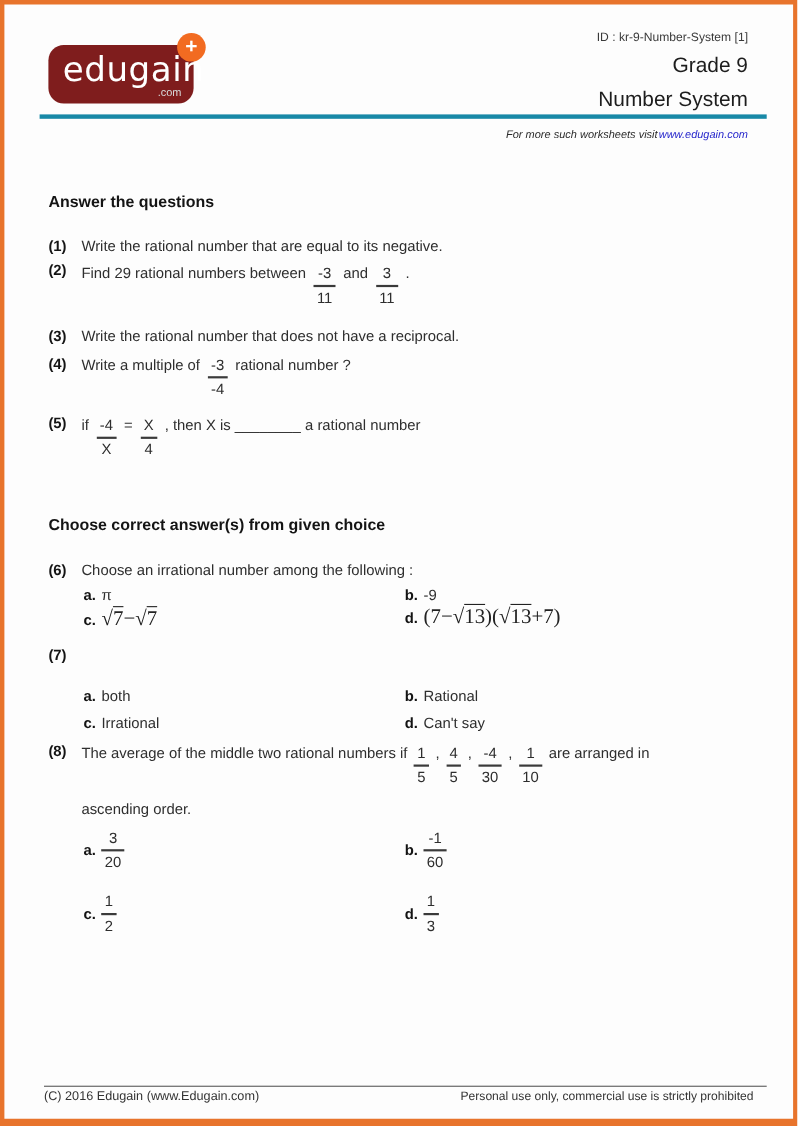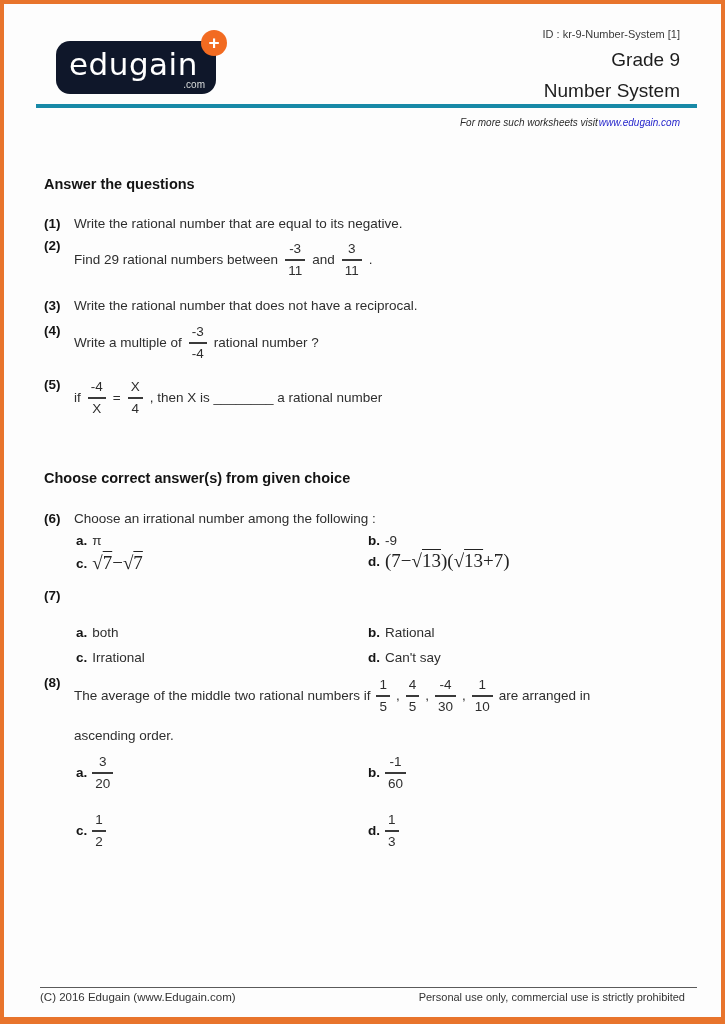--- a/index.html
+++ b/index.html
@@ -11,22 +11,22 @@
     border:4px solid #e8742c;
     border-bottom-width:7px;
     font-family:"Liberation Sans", sans-serif;
     color:#2e2e2e;
     overflow:hidden;
   }
 
   
   .logo {
     position:absolute; left:40px; top:37px;
-    width:160px; height:53px;
-    background:#0f172a; border-radius:14px;margin-left:12px;
+    width:132px; height:53px;
+    background:#7f1d1d; border-radius:14px;
   }
   .logo-text {
     position:absolute; left:13px; top:5px;
     color:#ffffff; font-size:31px; letter-spacing:0.5px;
     font-family:"DejaVu Sans", sans-serif;
   }
   .logo-tld {
     position:absolute; right:11px; bottom:4px;
     color:#d9dcdc; font-size:10px;text-align:center;
   }
@@ -47,21 +47,21 @@
   }
   .tagline .link { color:#2525cb; cursor:pointer; }
 
   
   .sec-title { position:absolute; left:40px; font-size:14.5px; font-weight:bold; color:#141414; }
   .qrow { position:absolute; left:40px; display:flex; }
   .qnum { font-weight:bold; font-size:13.5px; color:#141414; width:30px; flex:none; }
   .qtext { font-size:13.5px; }
   .qcontent {
     position:absolute; left:70px;
-    display:flex; align-items:center; gap:7px;
+    display:flex; align-items:flex-start; gap:7px;
     font-size:13.5px; white-space:nowrap;
   }
   .qnum-only { position:absolute; left:40px; font-weight:bold; font-size:13.5px; color:#141414; }
 
   
   .frac { display:inline-flex; flex-direction:column; align-items:center; line-height:1.2; }
   .fnum, .fden { padding:0 3px; text-align:center; }
   .fbar { align-self:stretch; height:1.5px; background:#3a3a3a; margin:2px 0; }
 
   

